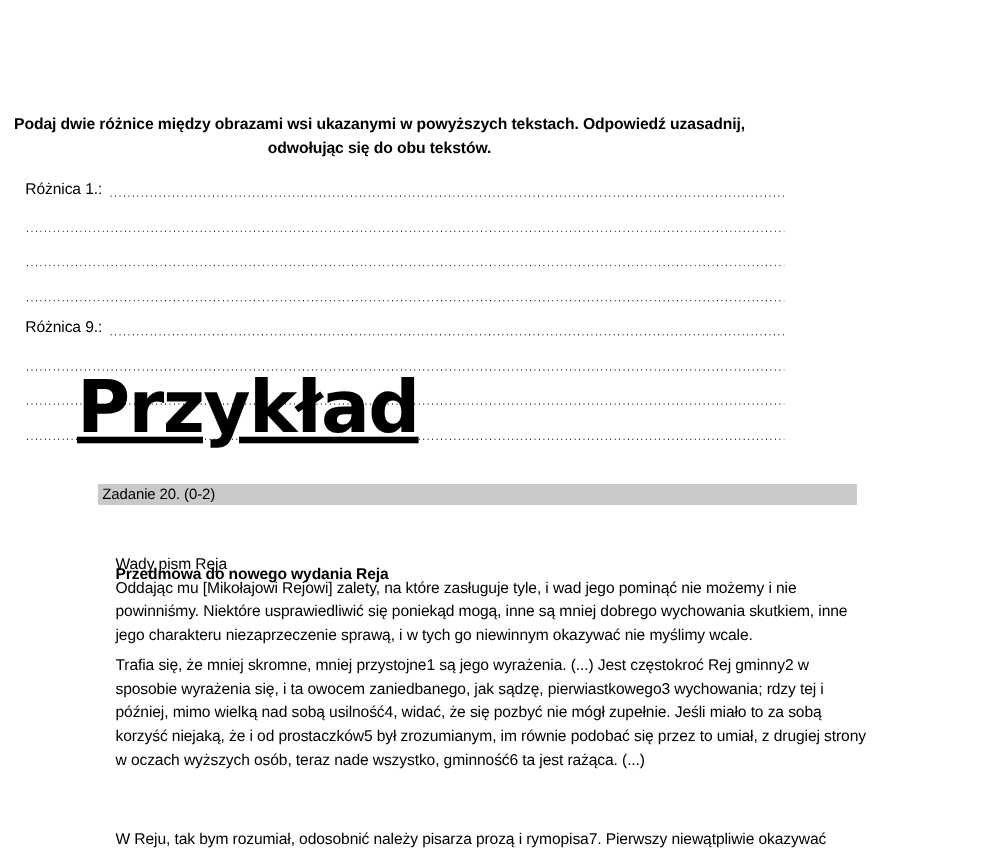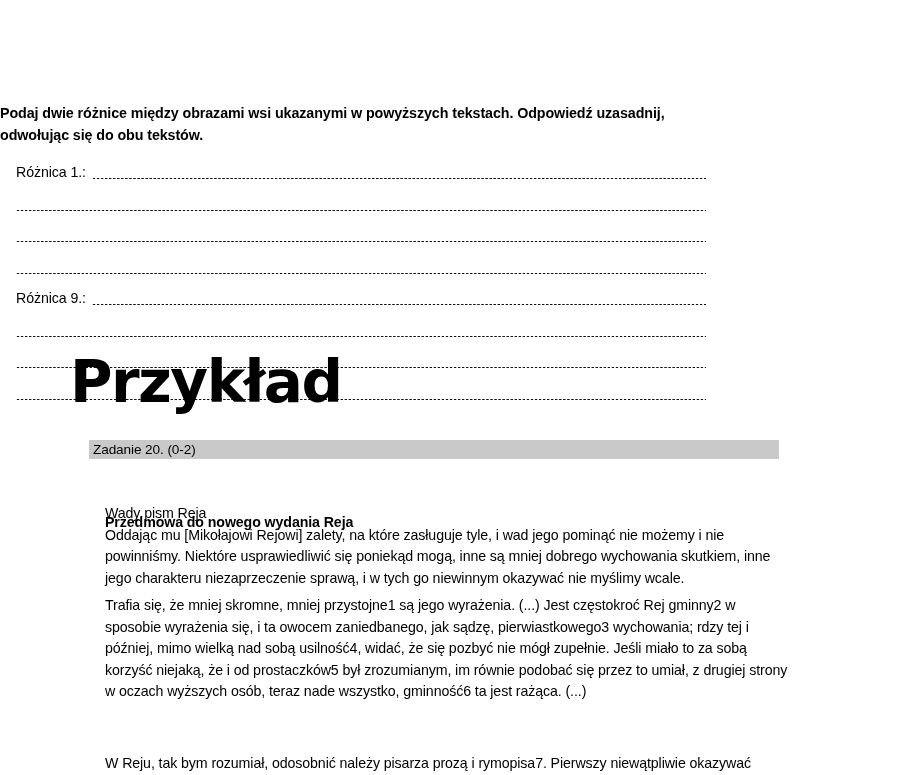--- a/index.html
+++ b/index.html
@@ -31,28 +31,30 @@
   .prompt {
     position: absolute;
     left: 0;
     top: 103px;
     width: 690px;
     font-size: 14.3px;
     font-weight: bold;
     line-height: 1.52;
     letter-spacing: -0.1px;
     color: #000;
+    text-align: center;
   }
 
   
   .answer-block {
     position: absolute;
-    left: 16px;
+    left: 0;
     top: 163px;
     width: 690px;
+    padding-left: 23px;
   }
   .answer-row {
     position: relative;
     height: 31.5px;
   }
   .answer-label {
     position: absolute;
     left: 0;
     top: 0;
     font-size: 14.2px;
@@ -75,29 +77,30 @@
     background-repeat: repeat-x;
     background-position: 0 1px;
   }
   .dotline.indent-1 { left: 76px; }
   .dotline.indent-2 { left: 76px; }
 
   
   .watermark {
     position: absolute;
     left: 70px;
-    top: 353px;
-    font-size: 58px;
+    top: 338px;
+    font-size: 66px;
     font-weight: bold;
     line-height: 1;
     letter-spacing: -1.5px;
     color: #000;
     z-index: 5;
     white-space: nowrap;
     font-family: "DejaVu Sans", sans-serif;
+    text-decoration: underline;
   }
 
   
   .task-bar {
     position: absolute;
     left: 89px;
     top: 440px;
     width: 690px;
     height: 19px;
     background: #c9c9c9;

